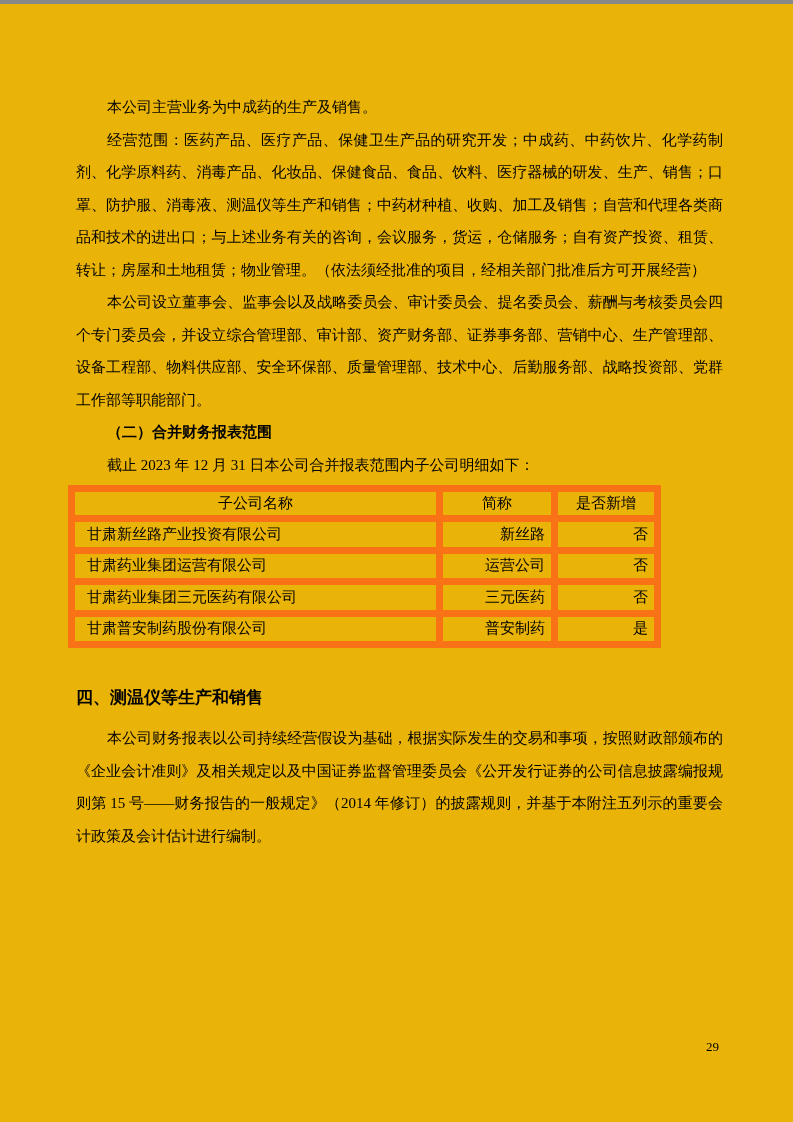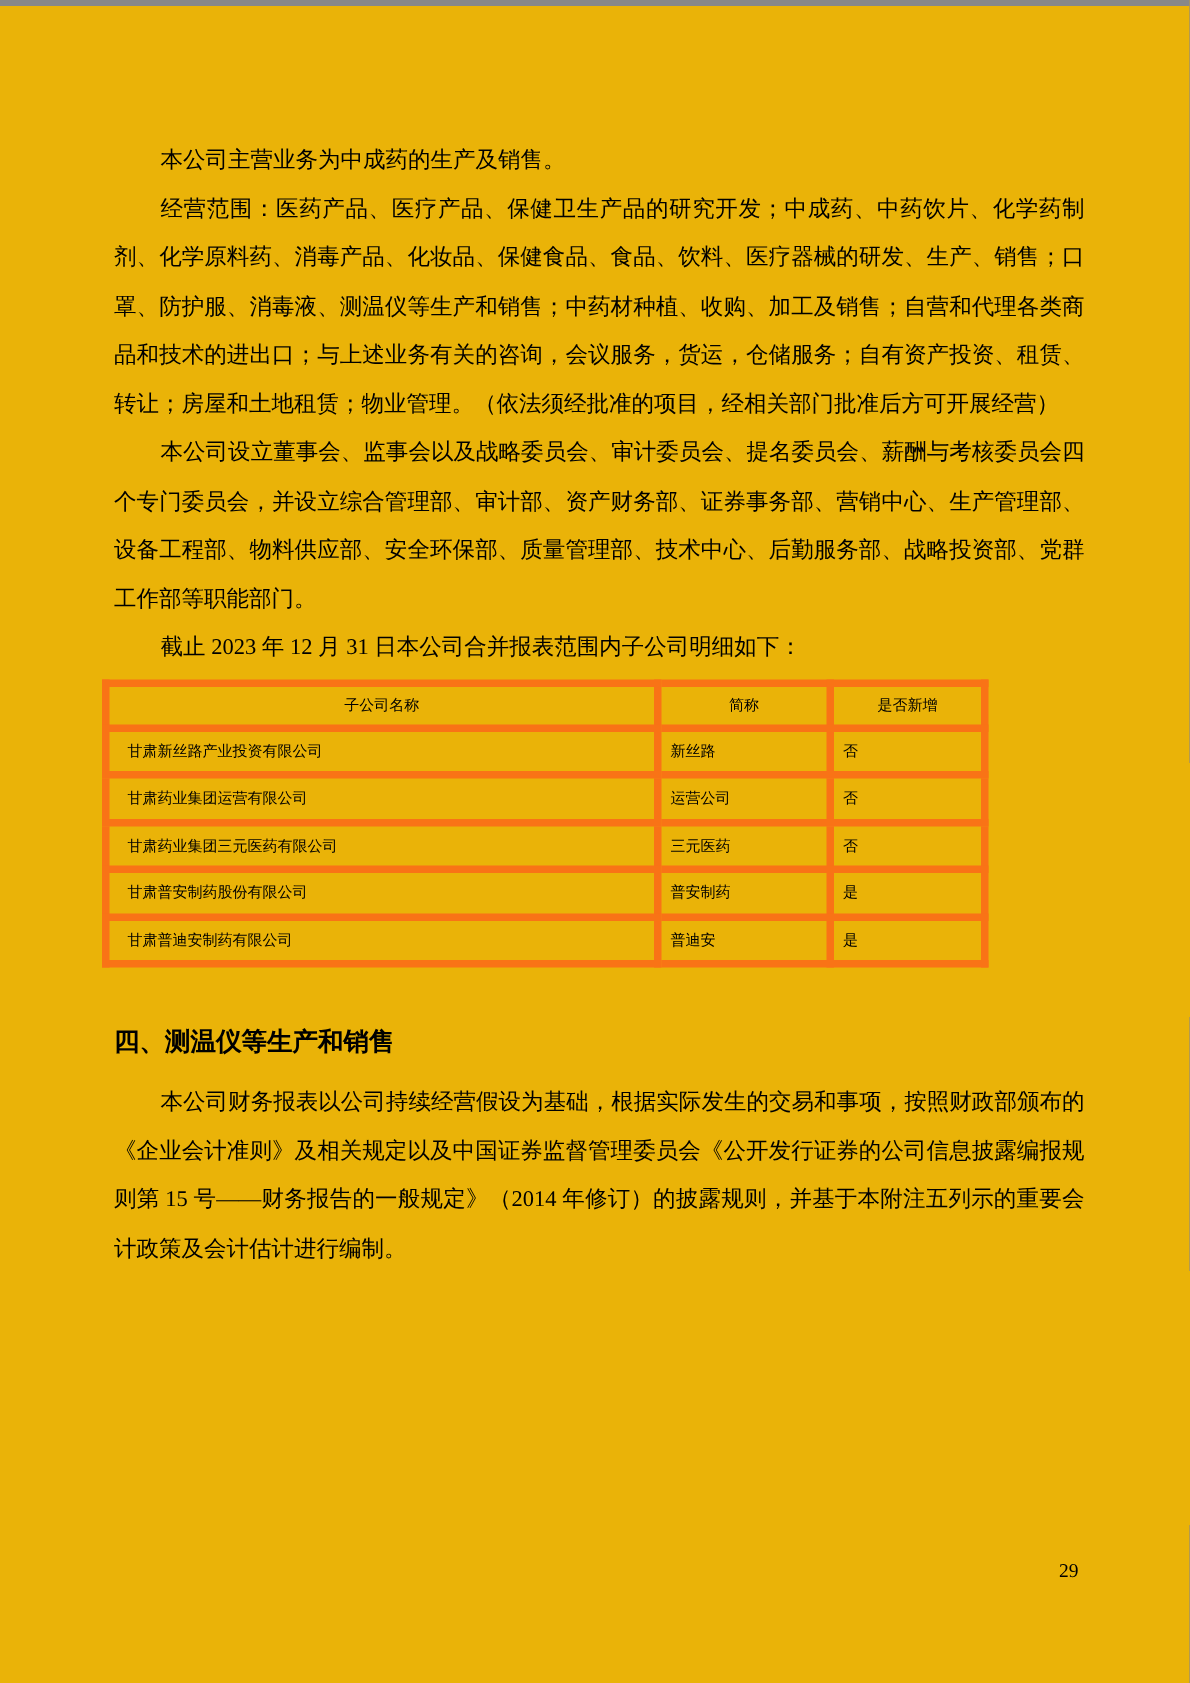--- a/index.html
+++ b/index.html
@@ -34,32 +34,32 @@
   }
   table.subsidiaries {
     border-collapse: collapse;
     table-layout: fixed;
     width: 586px;
     margin-top: 4px;
     margin-left: -8px;
     border: 2px solid #000;
   }
   .subsidiaries th, .subsidiaries td {
-    border: 5px solid #f97316;
-    font-size: 10px;
+    border: 7px solid #f97316;
+    font-size: 15px;
     font-weight: normal;
     padding: 0 6px;
   }
   .subsidiaries th { height: 30px; text-align: center; }
   .subsidiaries td { height: 31.5px; }
   .col-name  { width: 368px; }
   .col-abbr  { width: 115px; }
   .col-isnew { width: 103px; }
   td.cell-name  { text-align: left; padding-left: 12px; }
-  td.cell-center { text-align: left; font-family: Liberation Mono, monospace; }
+  td.cell-center { text-align: right; font-family: Liberation Mono, monospace; }
   .sec-heading {
     font-size: 17px;
     line-height: 24px;
     font-weight: bold;
     margin-top: 38px;
   }
   .sub-heading {
     font-size: 15.5px;
     line-height: 22px;
     font-weight: bold;
@@ -80,20 +80,21 @@
 <div class="page">
   <div class="content">
 
     <p class="body">本公司主营业务为中成药的生产及销售。</p>
 
     <p class="body">经营范围：医药产品、医疗产品、保健卫生产品的研究开发；中成药、中药饮片、化学药制剂、化学原料药、消毒产品、化妆品、保健食品、食品、饮料、医疗器械的研发、生产、销售；口罩、防护服、消毒液、测温仪等生产和销售；中药材种植、收购、加工及销售；自营和代理各类商品和技术的进出口；与上述业务有关的咨询，会议服务，货运，仓储服务；自有资产投资、租赁、转让；房屋和土地租赁；物业管理。（依法须经批准的项目，经相关部门批准后方可开展经营）</p>
 
 
     <p class="body">本公司设立董事会、监事会以及战略委员会、审计委员会、提名委员会、薪酬与考核委员会四个专门委员会，并设立综合管理部、审计部、资产财务部、证券事务部、营销中心、生产管理部、设备工程部、物料供应部、安全环保部、质量管理部、技术中心、后勤服务部、战略投资部、党群工作部等职能部门。</p>
 
+    <p class="h-bold-indent">（二）合并财务报表范围</p>
 
     <p class="body">截止 2023 年 12 月 31 日本公司合并报表范围内子公司明细如下：</p>
 
     <table class="subsidiaries">
       <colgroup>
         <col class="col-name">
           <col class="col-abbr">
           <col class="col-isnew">
       </colgroup>
       <thead>
@@ -117,25 +118,20 @@
         <tr>
           <td class="cell-name">甘肃药业集团三元医药有限公司</td>
           <td class="cell-center">三元医药</td>
           <td class="cell-center">否</td>
         </tr>
         <tr>
           <td class="cell-name">甘肃普安制药股份有限公司</td>
           <td class="cell-center">普安制药</td>
           <td class="cell-center">是</td>
         </tr>
-        <tr>
-          <td class="cell-name">甘肃普迪安制药有限公司</td>
-          <td class="cell-center">普迪安</td>
-          <td class="cell-center">是</td>
-        </tr>
       </tbody>
     </table>
 
     <p class="sec-heading">四、测温仪等生产和销售</p>
 
 
     <p class="body para-last">本公司财务报表以公司持续经营假设为基础，根据实际发生的交易和事项，按照财政部颁布的《企业会计准则》及相关规定以及中国证券监督管理委员会《公开发行证券的公司信息披露编报规则第 15 号——财务报告的一般规定》（2014 年修订）的披露规则，并基于本附注五列示的重要会计政策及会计估计进行编制。</p>
 
   </div>
 

